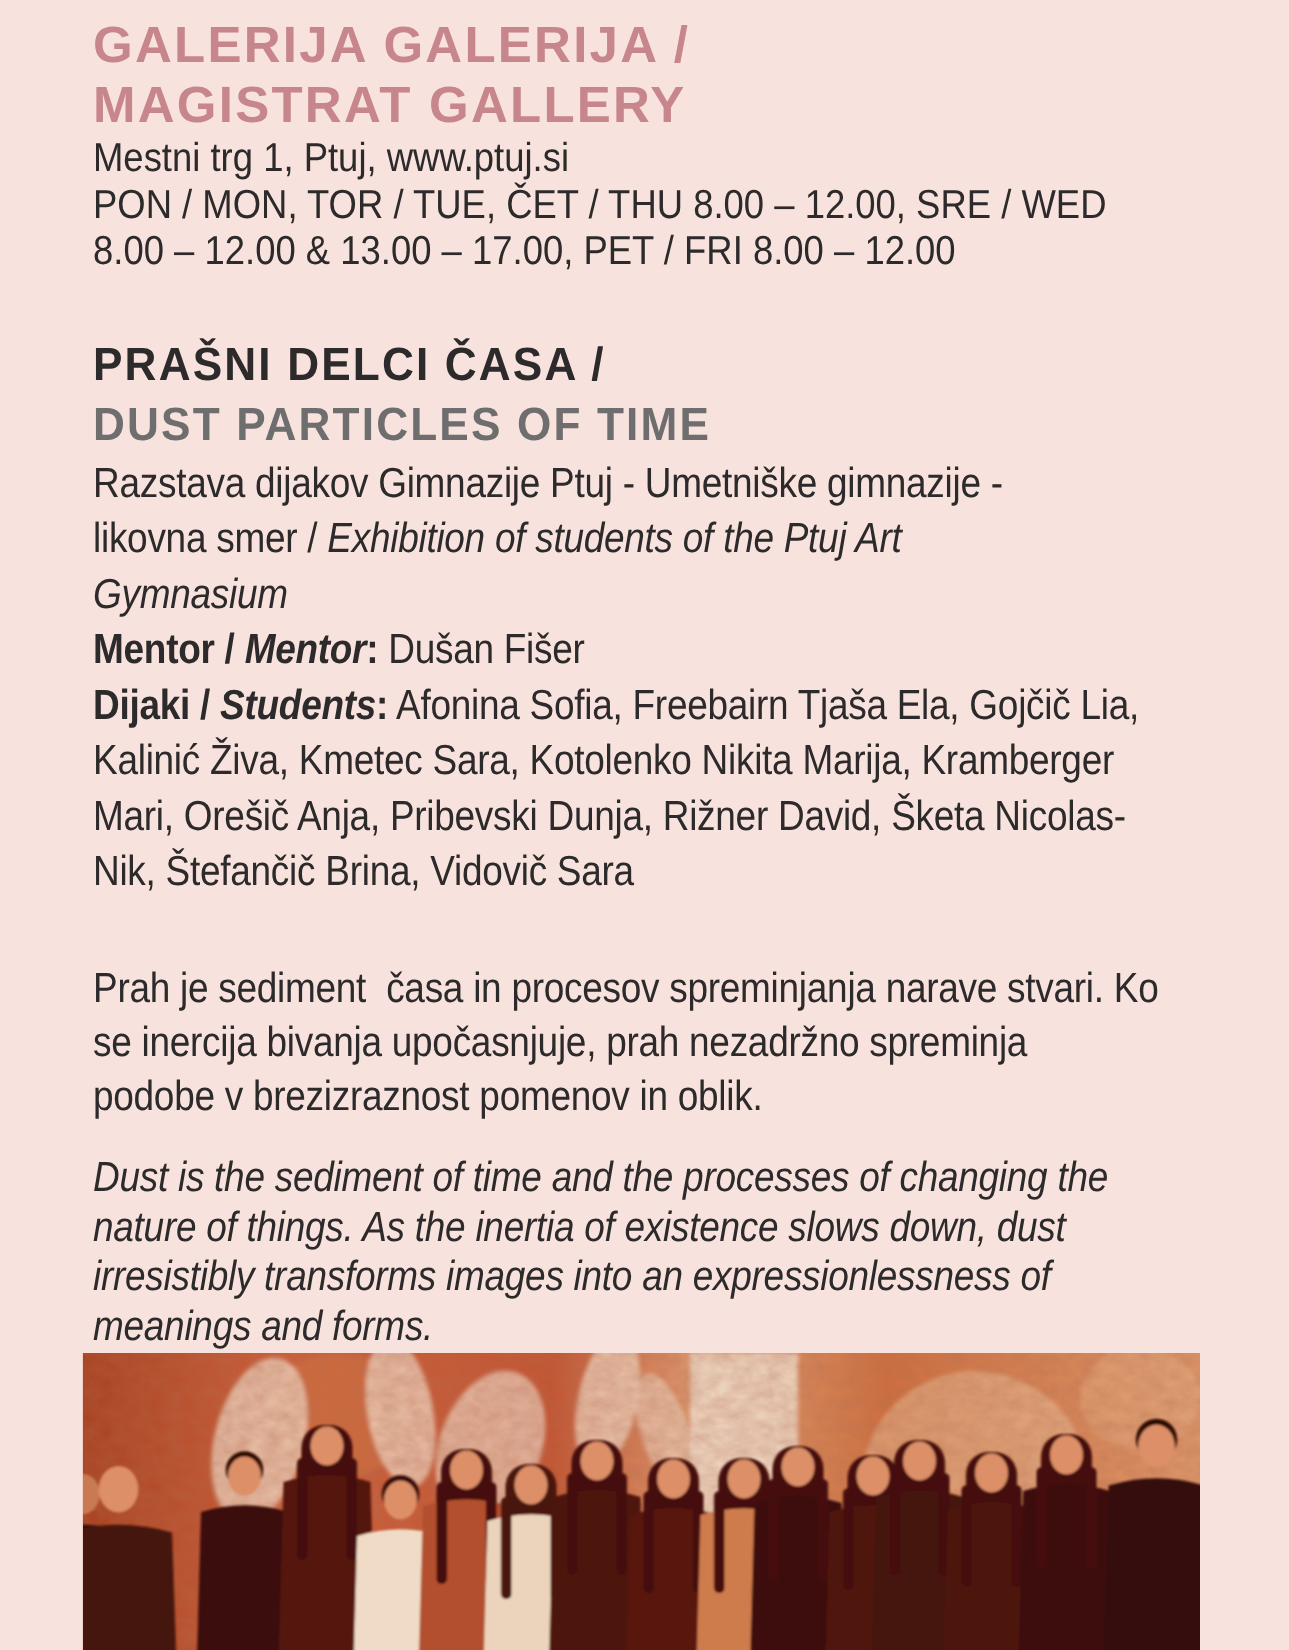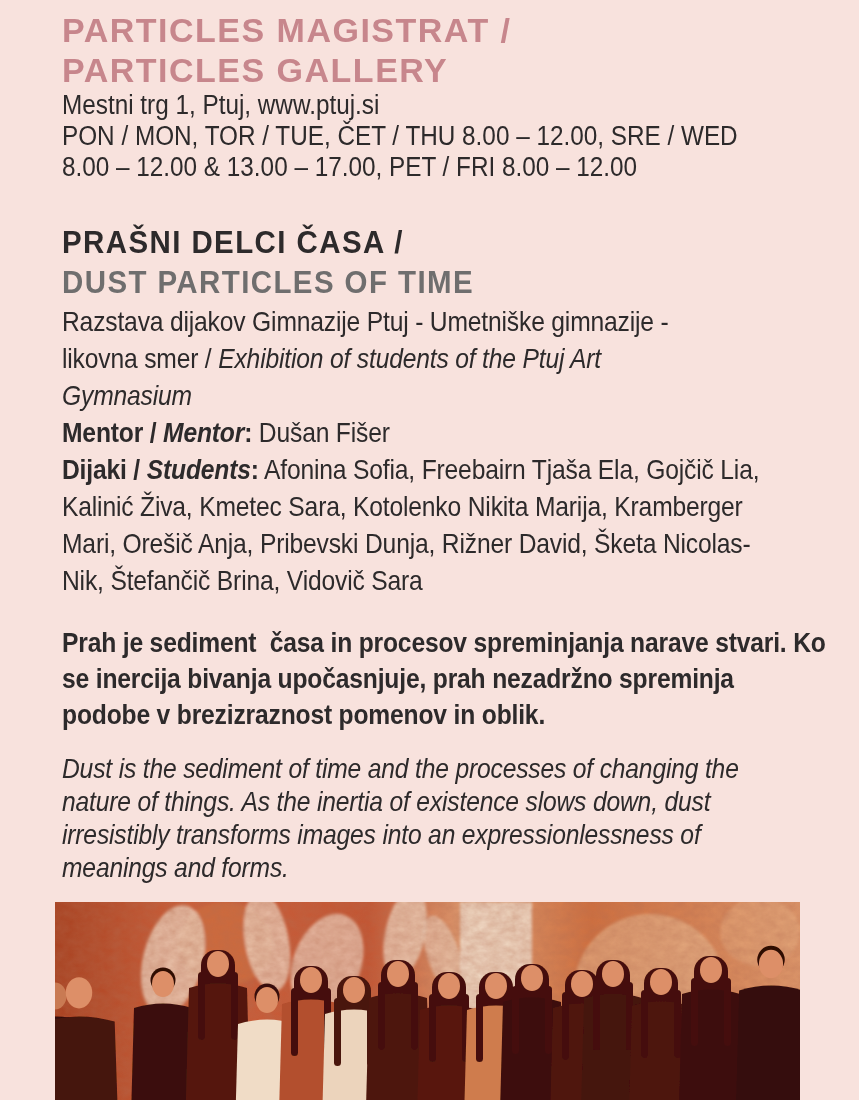--- a/index.html
+++ b/index.html
@@ -52,41 +52,41 @@
     white-space: pre;
     width: max-content;
     transform: scaleX(0.95);
     transform-origin: left center;
   }
   .ex-title.en { color: #6f6e6e; }
 
   .b { font-weight: bold; }
   .i { font-style: italic; }
 
-  .stmt-sl { margin-top: 26px; font-weight: bold; }
+  .stmt-sl { margin-top: 42px; }
   .stmt-sl .t { line-height: 36px; }
   .stmt-en { margin-top: 19px; text-align: right; }
   .stmt-en .t { line-height: 33px; font-style: italic; }
 
   .photo-wrap {
     position: absolute;
     left: 55px; top: 902px;
     width: 745px; height: 198px;
     overflow: hidden;
   }
   .photo-wrap svg { display: block; }
 </style>
 </head>
 <body>
 
 <div class="page">
 
   <header>
-    <div class="gtitle">PARTICLES MAGISTRAT /</div>
-    <div class="gtitle">PARTICLES GALLERY</div>
+    <div class="gtitle">GALERIJA GALERIJA /</div>
+    <div class="gtitle">MAGISTRAT GALLERY</div>
   </header>
 
   <section class="contact">
     <div class="c-line">Mestni trg 1, Ptuj, www.ptuj.si</div>
     <div class="c-line">PON / MON, TOR / TUE, ČET / THU 8.00 – 12.00, SRE / WED</div>
     <div class="c-line">8.00 – 12.00 &amp; 13.00 – 17.00, PET / FRI 8.00 – 12.00</div>
   </section>
 
   <section class="exhibition">
     <div class="ex-title">PRAŠNI DELCI ČASA /</div>

